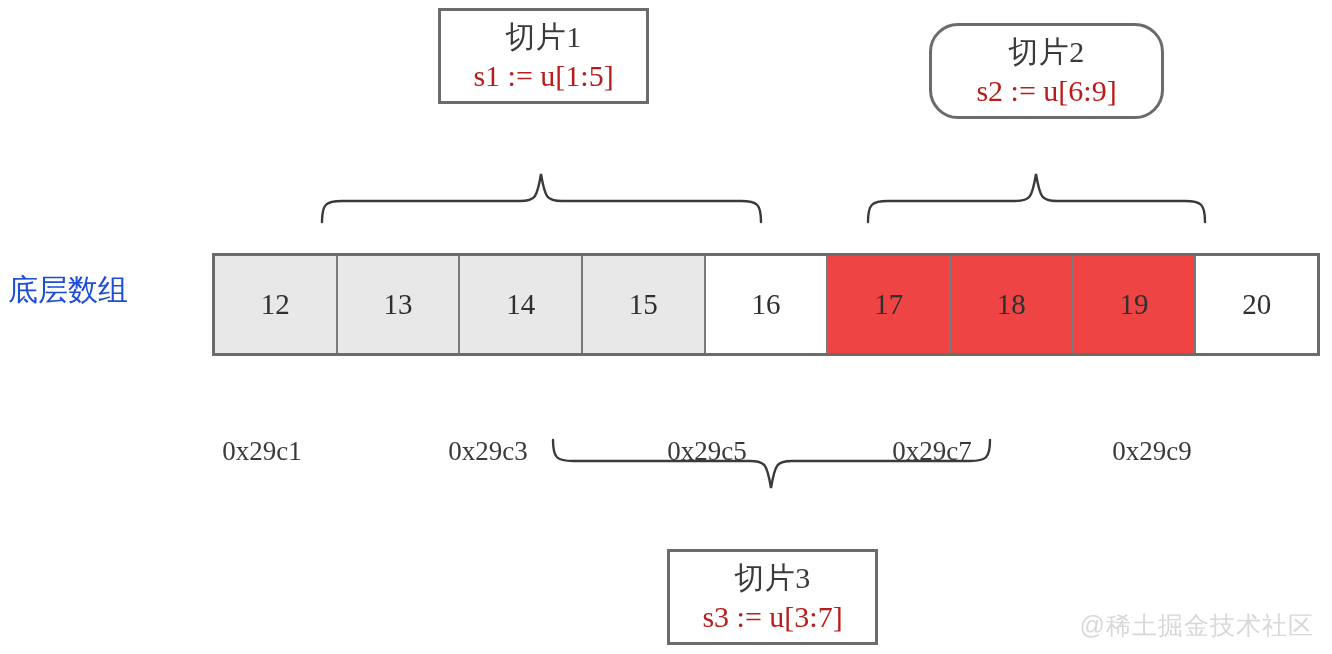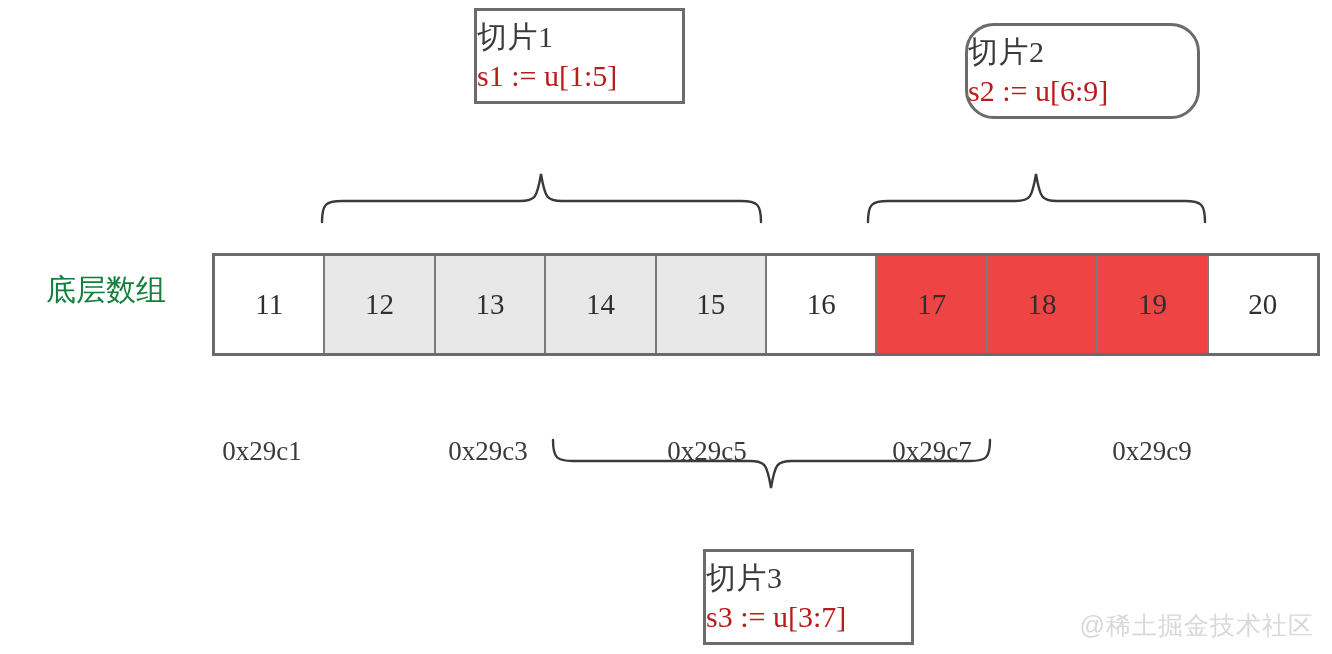--- a/index.html
+++ b/index.html
@@ -18,24 +18,23 @@
   }
 
   
   .slice-box {
     position: absolute;
     box-sizing: border-box;
     border: 3px solid #6b6b6b;
     background: #ffffff;
     display: flex;
     flex-direction: column;
-    align-items: flex-start;
+    align-items: center;
     justify-content: center;
     line-height: 1.24;
-    margin-left: 36px;
   }
   .slice-box .slice-title {
     font-size: 30px;
     letter-spacing: 0.5px;
     color: #3a3a3a;
   }
   .slice-box .slice-expr {
     font-size: 30px;
     color: #b91c1c;
     margin-top: 2px;
@@ -44,23 +43,23 @@
   #slice-box-1 { left: 438px; top: 8px;   width: 211px; height: 96px; }
   #slice-box-2 { left: 929px; top: 23px;   width: 235px; height: 96px; border-radius: 29px; }
   #slice-box-3 { left: 667px; top: 549px; width: 211px; height: 96px; }
 
   
   #array-label {
     position: absolute;
     left: 8px;
     top: 270px;
     width: 196px;
-    text-align: center;
+    text-align: left;
     line-height: 1.32;
-    color: #15803d;
+    color: #1d4ed8;
   }
   #array-label .label-cn { font-size: 30px; display: block; }
   #array-label .label-code { font-size: 29px; display: block; }
 
   
   #array-row {
     position: absolute;
     left: 212px;
     top: 253px;
     width: 1108px;
@@ -157,21 +156,20 @@
     <svg width="441" height="52" viewBox="0 0 441 52" fill="none" xmlns="http://www.w3.org/2000/svg" aria-hidden="true">
       <path d="M2 2 C2 20 6 23 22 23 L199 23 C214 23 216 26 220 50 C224 26 226 23 241 23 L419 23 C435 23 439 20 439 2" stroke="#3a3a3a" stroke-width="2.4" fill="none" stroke-linecap="round"></path>
     </svg>
   </div>
 
   <div id="array-label">
     <span class="label-cn">底层数组</span>
   </div>
 
   <div id="array-row">
-    <div class="array-cell shade-none">11</div>
     <div class="array-cell shade-light">12</div>
     <div class="array-cell shade-light">13</div>
     <div class="array-cell shade-light">14</div>
     <div class="array-cell shade-light">15</div>
     <div class="array-cell shade-none">16</div>
     <div class="array-cell shade-dark">17</div>
     <div class="array-cell shade-dark">18</div>
     <div class="array-cell shade-dark">19</div>
     <div class="array-cell shade-none">20</div>
   </div>

